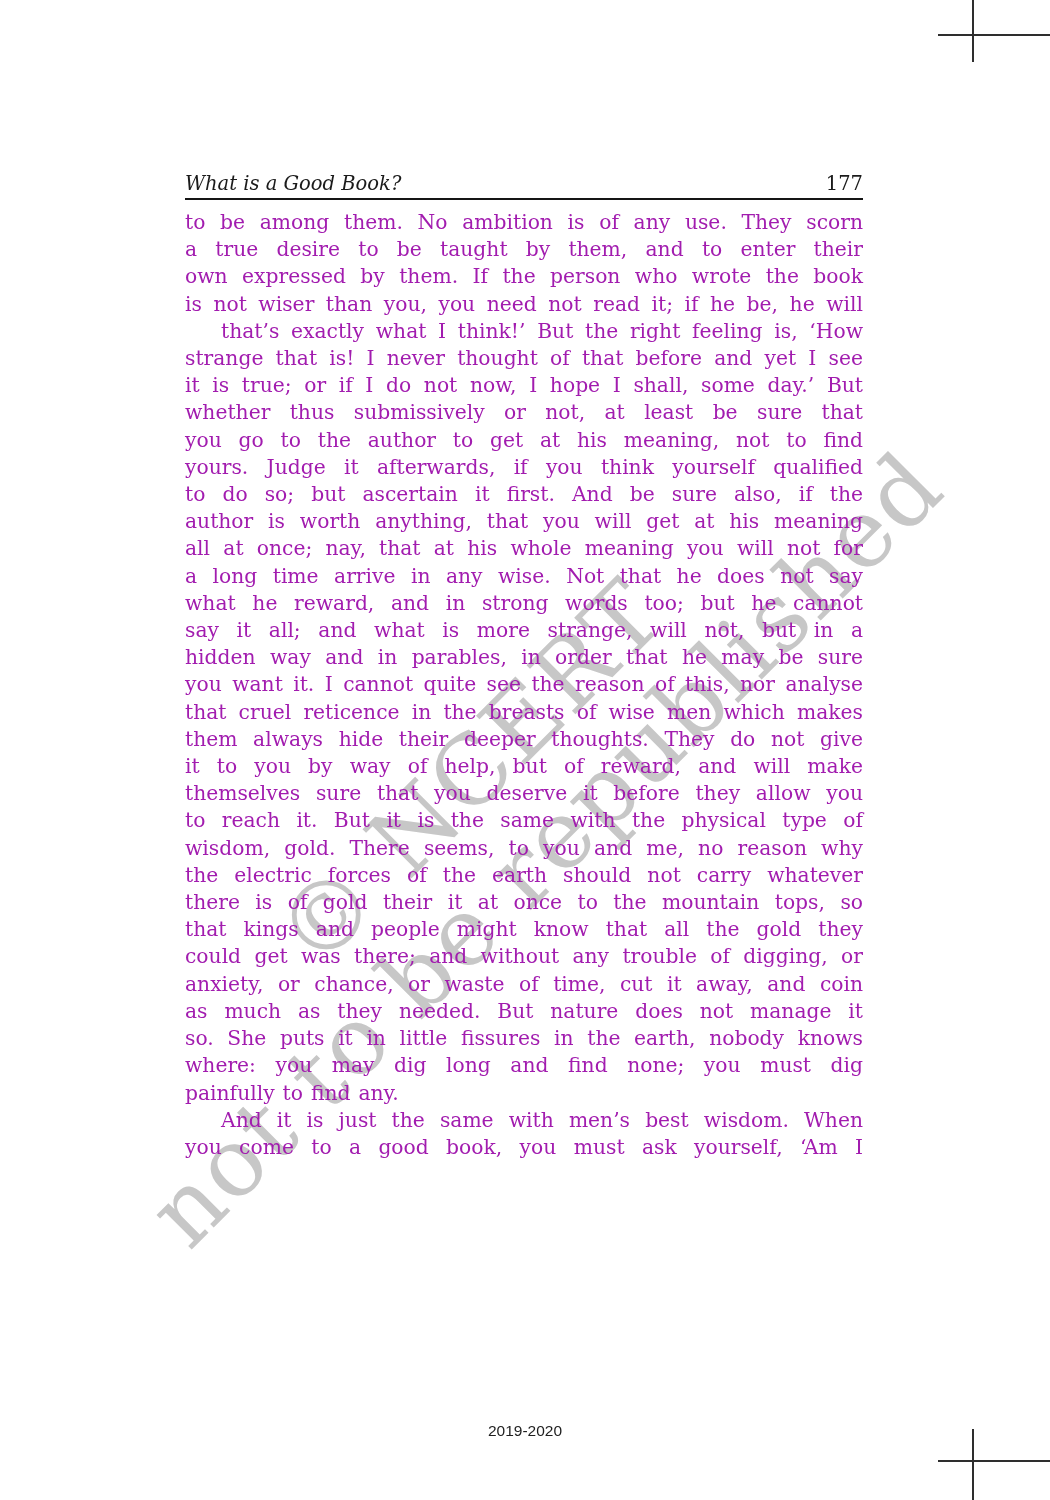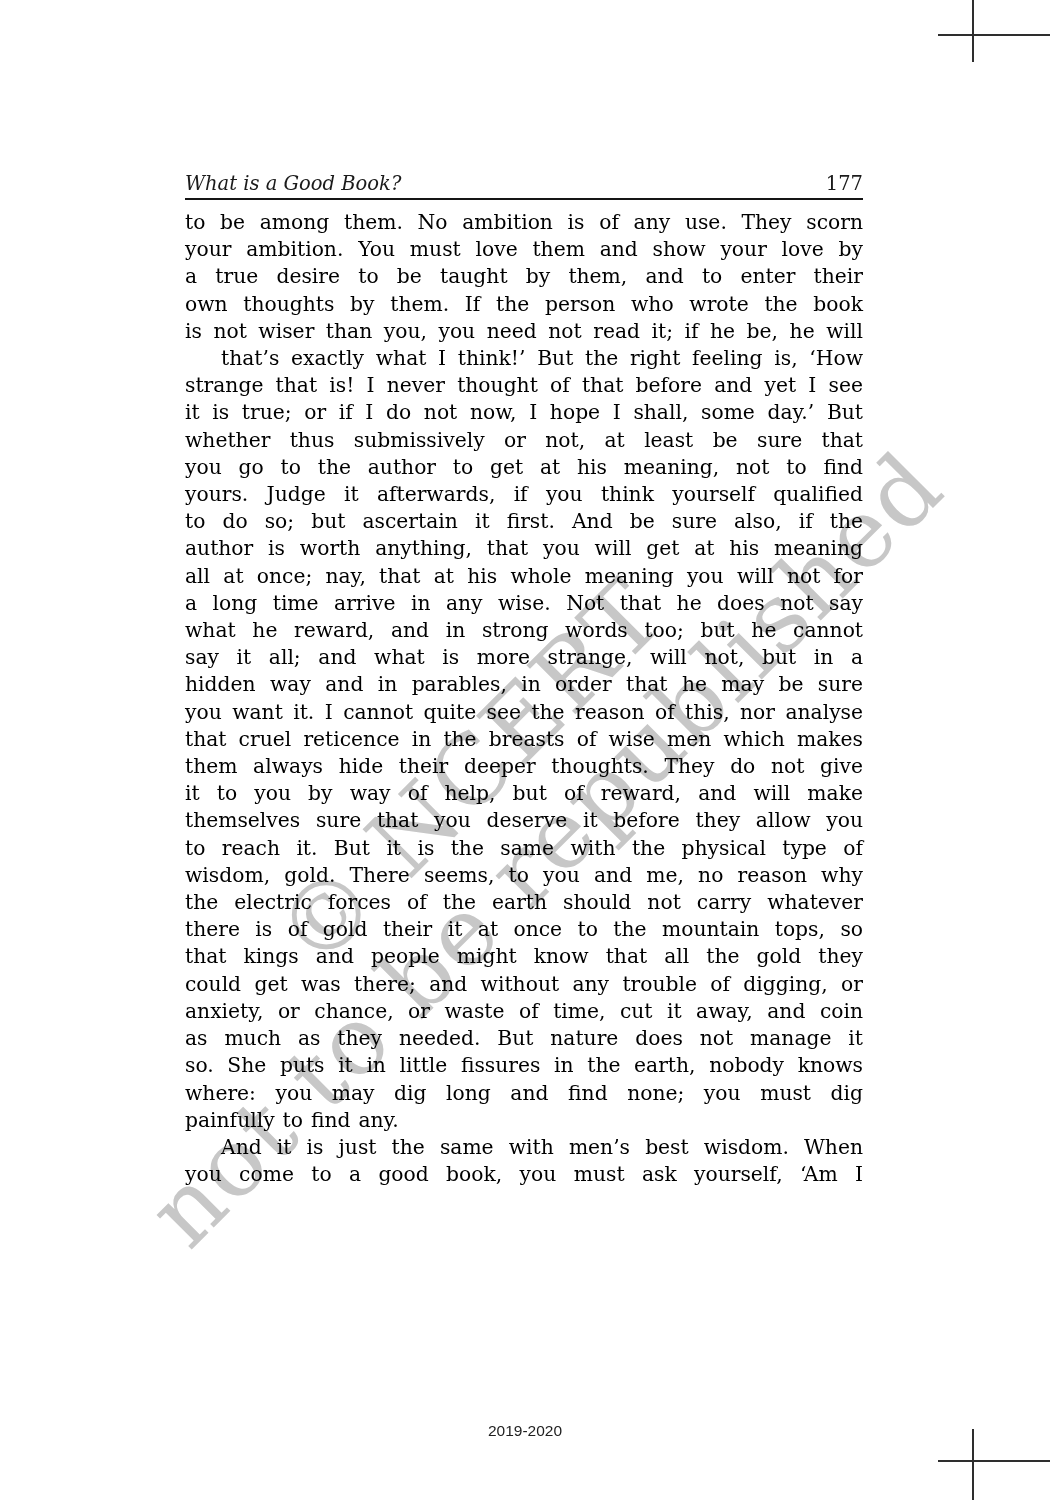--- a/index.html
+++ b/index.html
@@ -50,21 +50,21 @@
   }
   .rh-title { font-style: italic; }
   .rh-page  { font-style: normal; }
   .rule {
     margin-top: 4px;
     border-bottom: 2.2px solid #151515;
   }
   .body-text {
     margin-top: 9px;
     font-size: 20.3px;
-    color: #000000;
+    color: #a21caf;
   }
   .para { margin: 0; }
   .line {
     line-height: 27.2px;
     text-align: justify;
     text-align-last: justify;
     word-spacing: 1.5px;
     white-space: normal;
   }
   .line.last {
@@ -115,23 +115,22 @@
 
   <div class="content">
     <div class="running-head">
       <span class="rh-title">What is a Good Book?</span>
       <span class="rh-page">177</span>
     </div>
     <div class="rule"></div>
     <div class="body-text" id="body-text">
         <div class="para">
           <div class="line">to be among them. No ambition is of any use. They scorn</div>
-          <div class="line">your ambition. You must love them and show your love by</div>
           <div class="line">a true desire to be taught by them, and to enter their</div>
-          <div class="line">own thoughts by them. If the person who wrote the book</div>
+          <div class="line">own expressed by them. If the person who wrote the book</div>
           <div class="line">is not wiser than you, you need not read it; if he be, he will</div>
         </div>
         <div class="para indent">
           <div class="line">that’s exactly what I think!’ But the right feeling is, ‘How</div>
           <div class="line">strange that is! I never thought of that before and yet I see</div>
           <div class="line">it is true; or if I do not now, I hope I shall, some day.’ But</div>
           <div class="line">whether thus submissively or not, at least be sure that</div>
           <div class="line">you go to the author to get at his meaning, not to find</div>
           <div class="line">yours. Judge it afterwards, if you think yourself qualified</div>
           <div class="line">to do so; but ascertain it first. And be sure also, if the</div>

